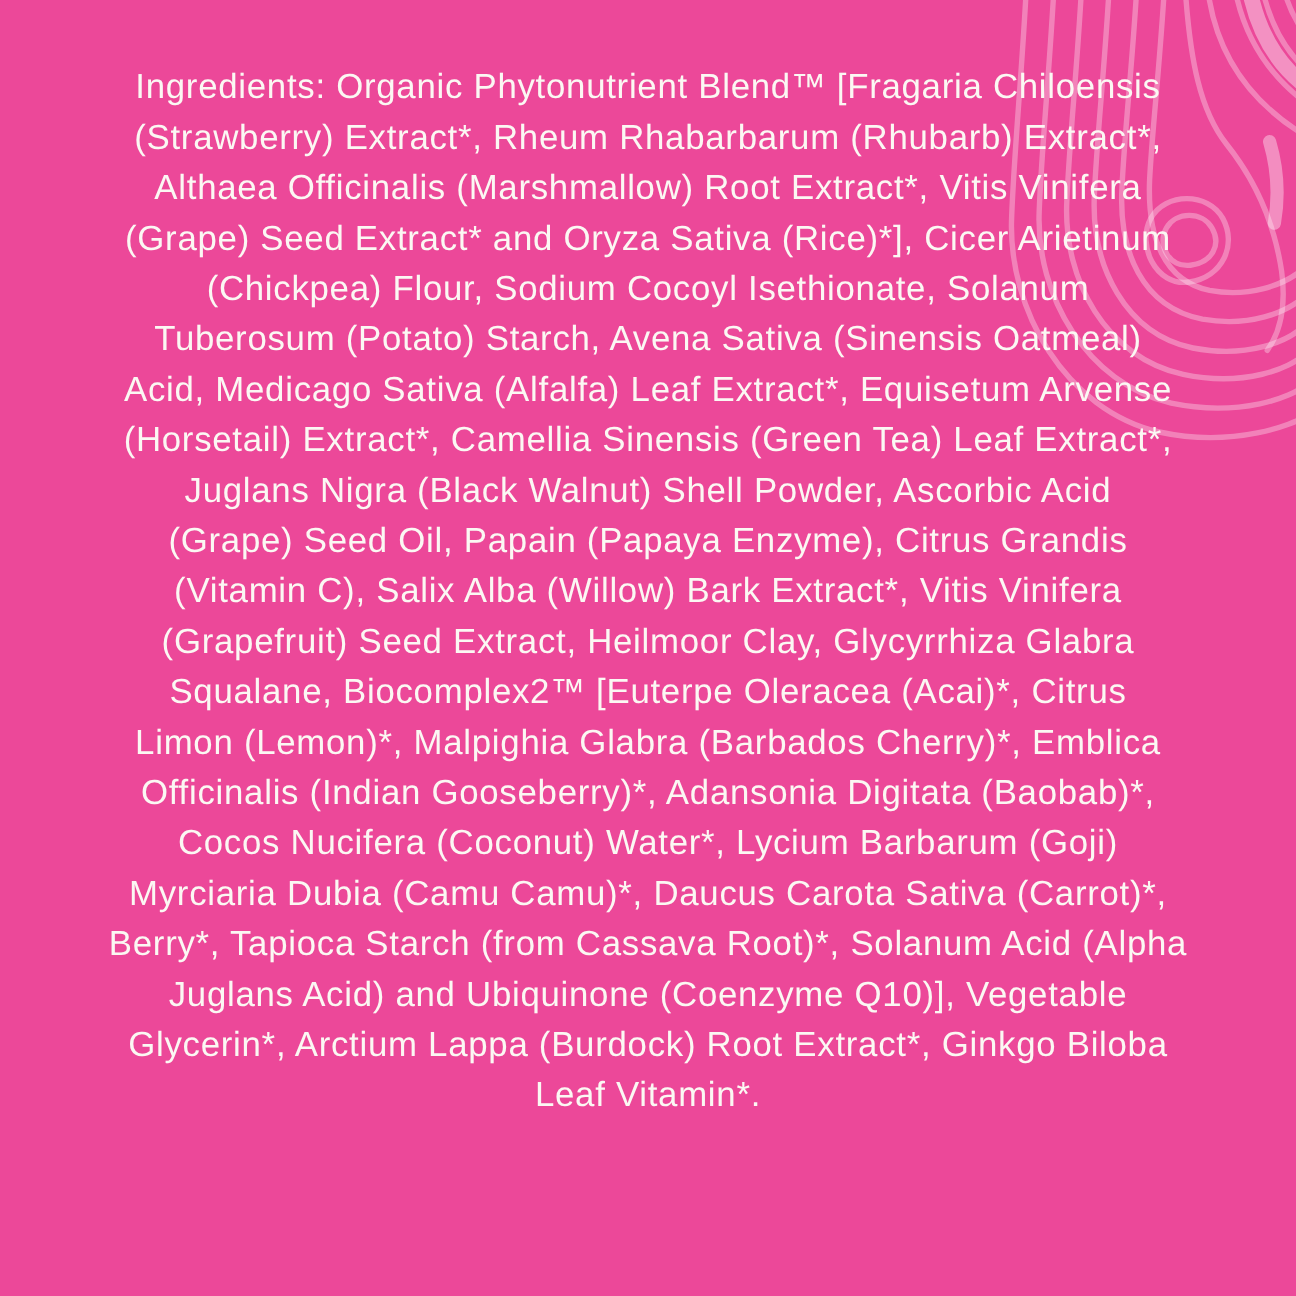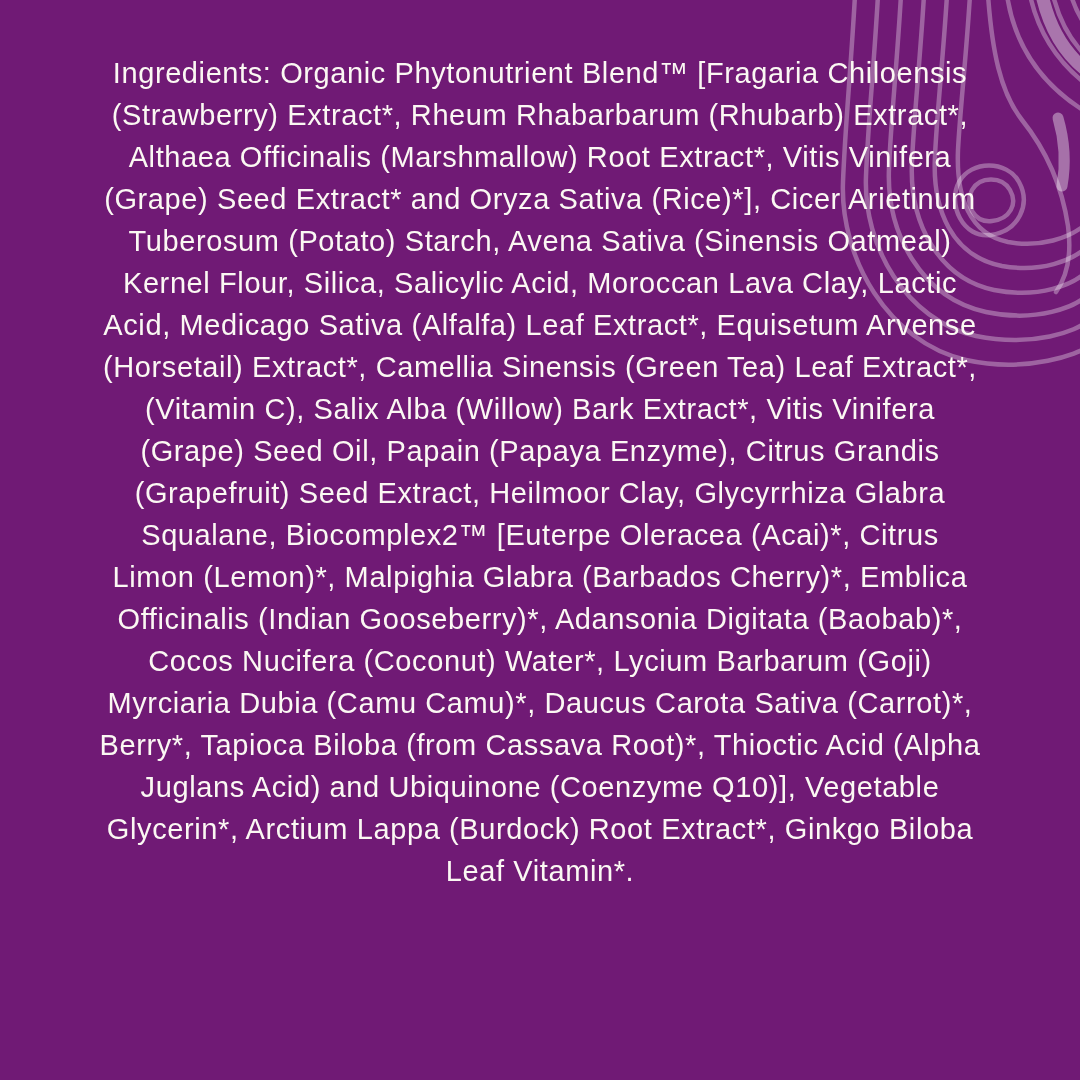--- a/index.html
+++ b/index.html
@@ -3,21 +3,21 @@
 <meta charset="utf-8">
 <style>
   html, body {
     margin: 0;
     padding: 0;
   }
   .canvas {
     position: relative;
     width: 1080px;
     height: 1080px;
-    background: #701a75;
+    background: #ec4899;
     overflow: hidden;
     font-family: "Liberation Sans", sans-serif;
   }
   .fingerprint {
     position: absolute;
     top: 0;
     right: 0;
     width: 260px;
     height: 430px;
     pointer-events: none;
@@ -78,31 +78,32 @@
 
     <path class="band" d="M222 -5 Q233 44 266 70"></path>
     <path class="blob" d="M238 118 Q248 152 242 186"></path>
   </svg>
 
   <div class="ingredients">
       <div class="line">Ingredients: Organic Phytonutrient Blend™ [Fragaria Chiloensis</div>
       <div class="line">(Strawberry) Extract*, Rheum Rhabarbarum (Rhubarb) Extract*,</div>
       <div class="line">Althaea Officinalis (Marshmallow) Root Extract*, Vitis Vinifera</div>
       <div class="line">(Grape) Seed Extract* and Oryza Sativa (Rice)*], Cicer Arietinum</div>
+      <div class="line">(Chickpea) Flour, Sodium Cocoyl Isethionate, Solanum</div>
       <div class="line">Tuberosum (Potato) Starch, Avena Sativa (Sinensis Oatmeal)</div>
-      <div class="line">Kernel Flour, Silica, Salicylic Acid, Moroccan Lava Clay, Lactic</div>
       <div class="line">Acid, Medicago Sativa (Alfalfa) Leaf Extract*, Equisetum Arvense</div>
       <div class="line">(Horsetail) Extract*, Camellia Sinensis (Green Tea) Leaf Extract*,</div>
+      <div class="line">Juglans Nigra (Black Walnut) Shell Powder, Ascorbic Acid</div>
+      <div class="line">(Grape) Seed Oil, Papain (Papaya Enzyme), Citrus Grandis</div>
       <div class="line">(Vitamin C), Salix Alba (Willow) Bark Extract*, Vitis Vinifera</div>
-      <div class="line">(Grape) Seed Oil, Papain (Papaya Enzyme), Citrus Grandis</div>
       <div class="line">(Grapefruit) Seed Extract, Heilmoor Clay, Glycyrrhiza Glabra</div>
       <div class="line">Squalane, Biocomplex2™ [Euterpe Oleracea (Acai)*, Citrus</div>
       <div class="line">Limon (Lemon)*, Malpighia Glabra (Barbados Cherry)*, Emblica</div>
       <div class="line">Officinalis (Indian Gooseberry)*, Adansonia Digitata (Baobab)*,</div>
       <div class="line">Cocos Nucifera (Coconut) Water*, Lycium Barbarum (Goji)</div>
       <div class="line">Myrciaria Dubia (Camu Camu)*, Daucus Carota Sativa (Carrot)*,</div>
-      <div class="line">Berry*, Tapioca Biloba (from Cassava Root)*, Thioctic Acid (Alpha</div>
+      <div class="line">Berry*, Tapioca Starch (from Cassava Root)*, Solanum Acid (Alpha</div>
       <div class="line">Juglans Acid) and Ubiquinone (Coenzyme Q10)], Vegetable</div>
       <div class="line">Glycerin*, Arctium Lappa (Burdock) Root Extract*, Ginkgo Biloba</div>
       <div class="line">Leaf Vitamin*.</div>
     </div>
 
 </div>
 
 </body></html>

